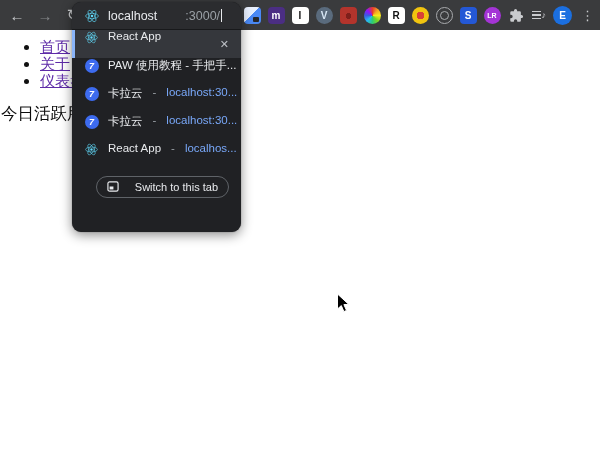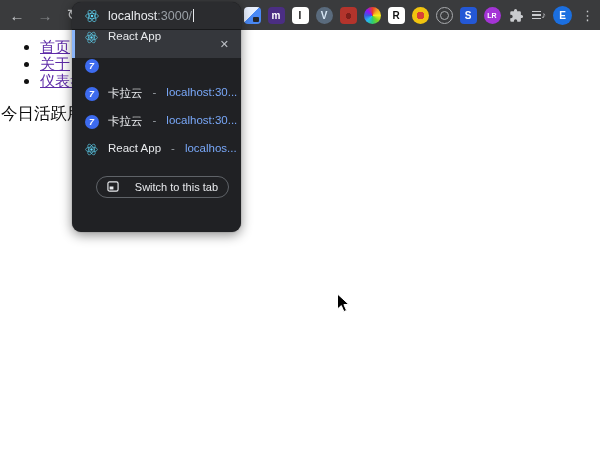--- a/index.html
+++ b/index.html
@@ -63,21 +63,21 @@
     background:#202124; border-radius:9px; overflow:hidden;
     box-shadow:0 3px 12px rgba(0,0,0,0.45), 0 0 1px rgba(0,0,0,0.6);
     color:#E8EAED;
   }
   .omnibox-row {
     height:28px; background:#2B2C2F; display:flex; align-items:center;
     padding:0 12px; gap:9px; border-bottom:1px solid #18191B;
   }
   .omnibox-text { font-size:12.5px; white-space:nowrap; display:flex; align-items:center; }
   .omnibox-host { color:#E8EAED; }
-  .omnibox-path { color:#9AA0A6; }
+  .omnibox-path { color:#9AA0A6;padding-left:28px; }
   .caret { display:inline-block; width:1px; height:13px; background:#E8EAED; margin-left:1px; }
 
   .srow {
     position:relative; height:28px; display:flex; 
     padding:0 12px; gap:9px; font-size:11.5px; white-space:nowrap; overflow:hidden;
   }
   .srow.selected { background:#35373C; }
   .sel-bar { position:absolute; left:0; top:0; bottom:0; width:3px; background:#8AB4F8; }
   .stitle { color:#E8EAED; }
   .ssep { color:#9AA0A6; margin:0 1px; }
@@ -183,20 +183,21 @@
     </span>
     <span class="stitle">React App</span>
     <button class="sclose">✕</button>
   </div>
 
 
   <div class="srow">
     <span class="sicon">
       <span class="kala-icon">7</span>
     </span>
+    <span class="stitle">PAW 使用教程 - 手把手...</span>
   </div>
 
   <div class="srow">
     <span class="sicon">
       <span class="kala-icon">7</span>
     </span>
     <span class="stitle">卡拉云</span>
     <span class="ssep">-</span>
     <span class="surl">localhost:30...</span>
   </div>

